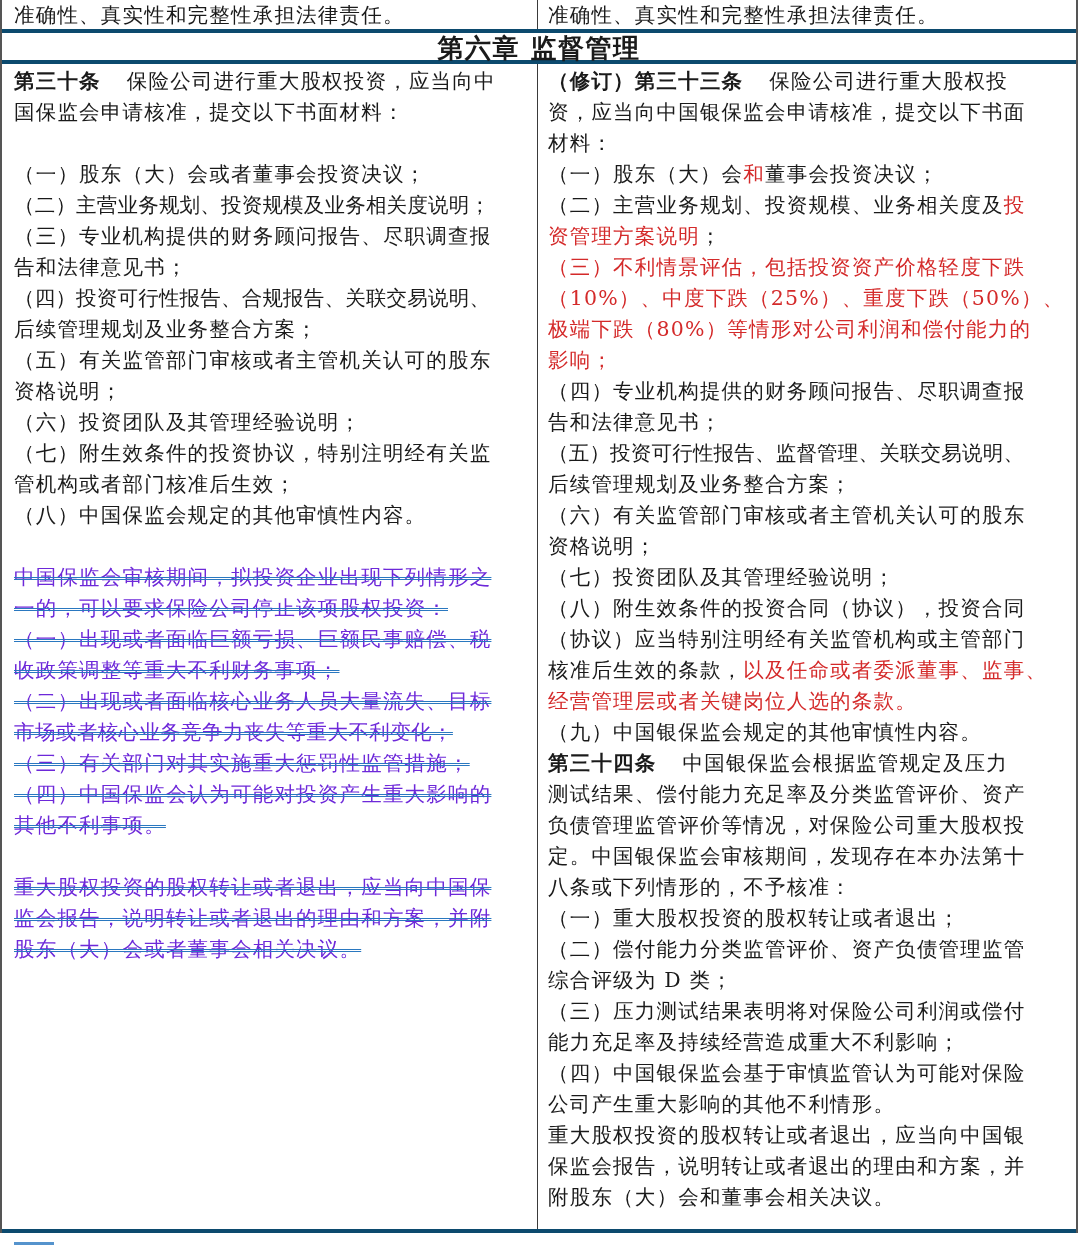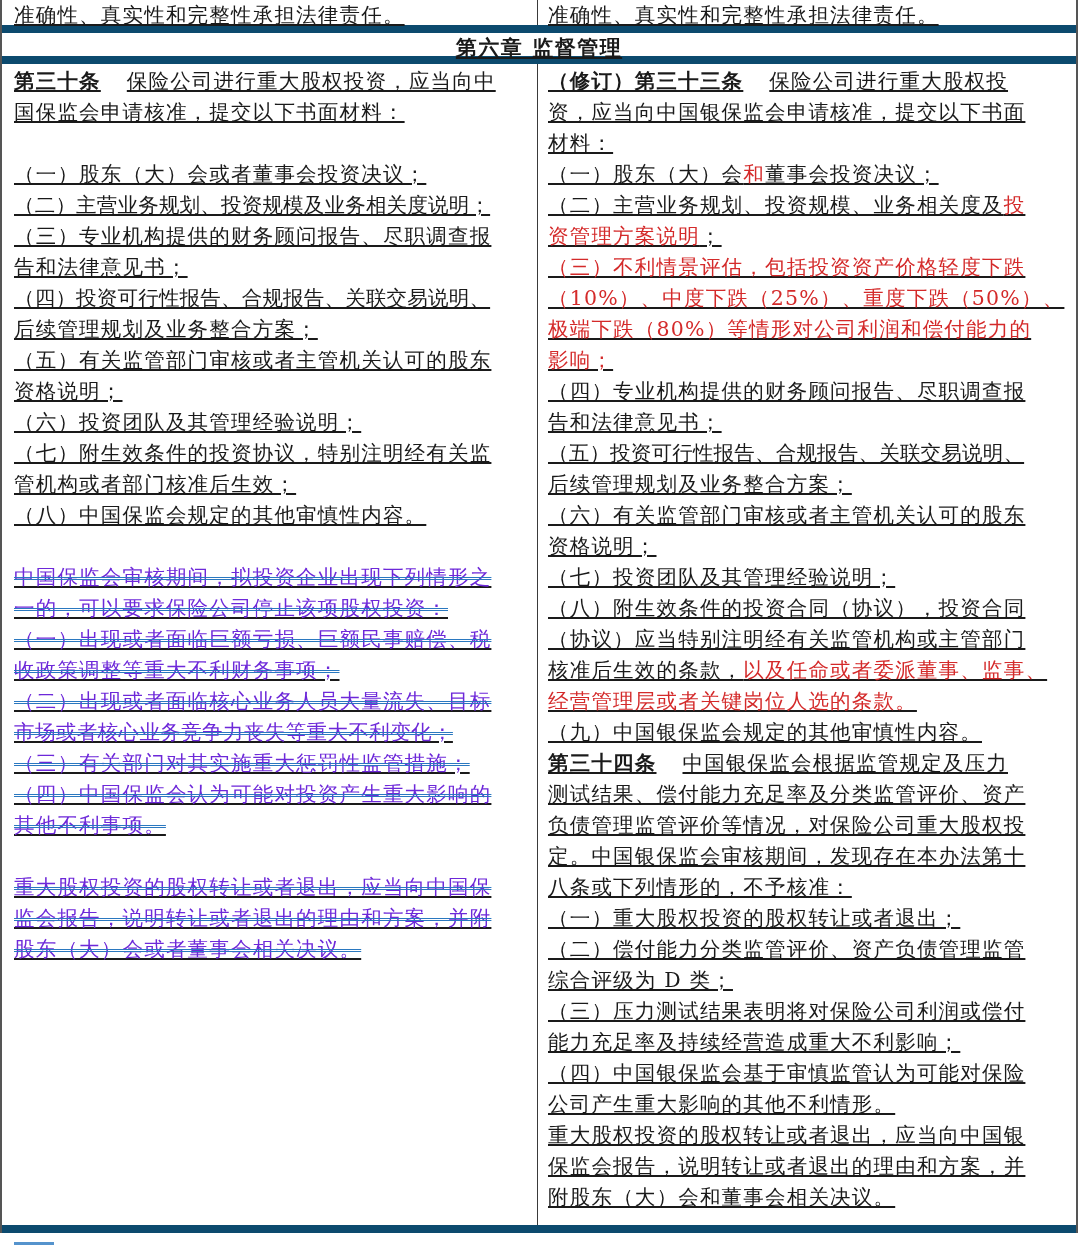--- a/index.html
+++ b/index.html
@@ -1,26 +1,26 @@
 <!DOCTYPE html>
 <html><head>
   <meta charset="utf-8">
   <style>
     html, body { margin: 0; padding: 0; background: #ffffff; }
     body { width: 1080px; height: 1245px; overflow: hidden; position: relative;
            font-family: "DejaVu Serif", "Liberation Serif", serif; color: #1a1a1a; }
     .table { position: absolute; left: 0; top: 0; width: 1078px; border-left: 2px solid #555; border-right: 2px solid #555; box-sizing: border-box; }
-    .row { display: flex; border-bottom: 8px solid #0c4a6e; box-sizing: border-box; text-decoration: underline; }
+    .row { display: flex; border-bottom: 4px solid #0c4a6e; box-sizing: border-box; }
     .cell { box-sizing: border-box; font-size: 20.5px; line-height: 31px; letter-spacing: 1.2px; }
     .cell.left { width: 537px; border-right: 1.5px solid #3a3a3a; padding: 0 8px 0 12px; }
     .cell.right { width: 539px; padding: 0 8px 0 10px; }
     .row-top { height: 33px; }
     .row-top .cell { line-height: 31px; padding-top: 0; }
     .row-chapter { height: 31px; justify-content: center; }
-    .row-chapter .chapter { font-weight: bold; font-size: 21px; line-height: 30px; letter-spacing: 1.5px; text-align: center; width: 100%; }
+    .row-chapter .chapter { font-weight: bold; font-size: 26px; line-height: 30px; letter-spacing: 1.5px; text-align: center; width: 100%; }
     .row-main { height: 1169px; }
     .row-main .cell { padding-top: 2px; }
     .line { white-space: nowrap; height: 31px; }
     .blank { height: 31px; }
     .bold { font-weight: bold; }
     .red { color: #d42a2a; }
     .struck { color: #6d28d9; text-decoration: line-through; text-decoration-style: double; text-decoration-color: #2a78c0; text-decoration-thickness: 1px; }
     .article-gap { display: inline-block; width: 26px; }
     .cutoff { position: absolute; left: 14px; top: 1238px; width: 44px; height: 7px; overflow: hidden; }
     .cutoff .bar { width: 40px; height: 3px; margin-top: 4px; background: #2a78c0; opacity: 0.8; }
@@ -103,21 +103,21 @@
 
       <div>
         <div class="line red">（三）不利情景评估，包括投资资产价格轻度下跌</div>
         <div class="line red">（10%）、中度下跌（25%）、重度下跌（50%）、</div>
         <div class="line red">极端下跌（80%）等情形对公司利润和偿付能力的</div>
         <div class="line red">影响；</div>
       </div>
 
       <div class="line">（四）专业机构提供的财务顾问报告、尽职调查报</div>
       <div class="line">告和法律意见书；</div>
-      <div class="line" style="letter-spacing:0.2px">（五）投资可行性报告、合规报告、关联交易说明、</div>
+      <div class="line" style="letter-spacing:0.2px">（五）投资可行性报告、监督管理、关联交易说明、</div>
       <div class="line">后续管理规划及业务整合方案；</div>
       <div class="line">（六）有关监管部门审核或者主管机关认可的股东</div>
       <div class="line">资格说明；</div>
       <div class="line">（七）投资团队及其管理经验说明；</div>
 
       <div class="line">（八）附生效条件的投资合同（协议），投资合同</div>
       <div class="line">（协议）应当特别注明经有关监管机构或主管部门</div>
       <div class="line">
         <span>核准后生效的条款，</span><span class="red">以及任命或者委派董事、监事、</span>
       </div>

